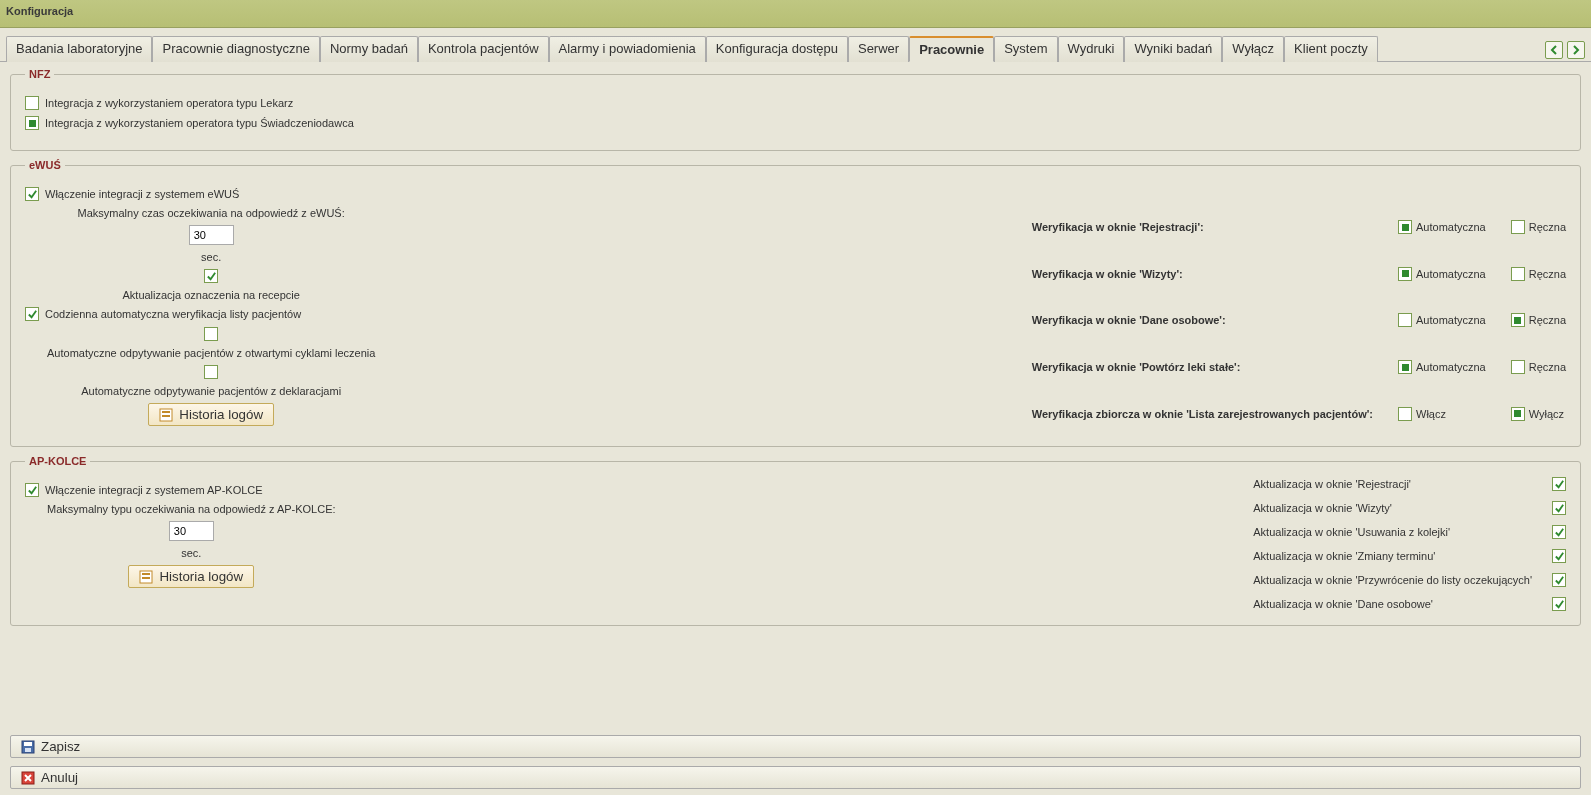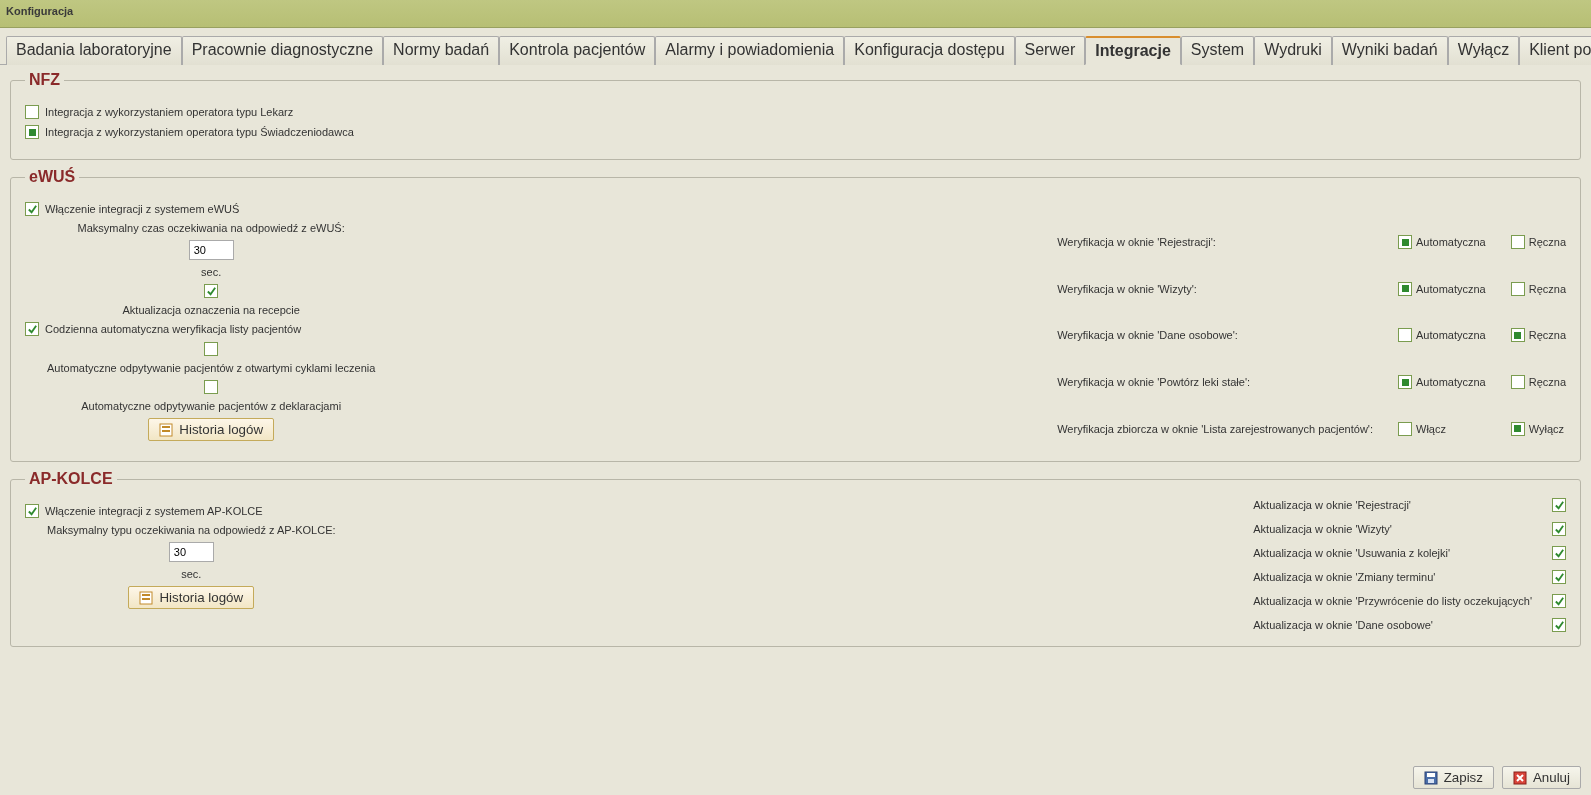--- a/index.html
+++ b/index.html
@@ -32,21 +32,21 @@
   .tabrow .tabs {
     display: flex;
     flex: 1;
     gap: 0;
   }
   .tab {
     border: 1px solid #aaa;
     border-bottom: none;
     background: linear-gradient(#f0efe4, #e2e0d2);
     padding: 4px 9px;
-    font-size: 16px;
+    font-size: 13px;
     color: #333;
     cursor: pointer;
     border-top-left-radius: 2px;
     border-top-right-radius: 2px;
     margin-bottom: -1px;
     white-space: nowrap;
   }
   .tab.active {
     background: #e8e6d9;
     font-weight: bold;
@@ -70,21 +70,21 @@
     border: 1px solid #b8b6a8;
     border-radius: 3px;
     padding: 10px 14px 14px 14px;
     margin-bottom: 8px;
     position: relative;
   }
   fieldset.group > legend {
     color: #8a2a2a;
     font-weight: bold;
     padding: 0 4px;
-    font-size: 16px;
+    font-size: 11px;
   }
   .row { display:flex; align-items:center; gap:6px; margin: 6px 0; }
   .indent { margin-left: 22px; flex-direction: column; }
   .chk {
     width: 14px; height:14px;
     border: 1px solid #7a9c4f;
     background:#fff;
     display:inline-flex;align-items:center;justify-content:center;
     cursor:pointer;
     flex-shrink:0;
@@ -115,35 +115,36 @@
     cursor:pointer;
     border-radius:2px;
     color:#333;
   }
   .btn-h .iconbox{ width:14px;height:14px;display:inline-block;}
   .two-col {
     display:flex;
     justify-content:space-between;
   }
   .right-table { display:grid; grid-template-columns: auto auto auto; gap: 10px 16px; align-items:center; }
-  .right-table .lab { text-align:left; white-space:nowrap; }
+  .right-table .lab { text-align:left; white-space:nowrap;font-weight:bold; }
   .pair { display:flex; align-items:center; gap:4px; white-space:nowrap;padding-left:9px;}
   .ap-right {
     display:grid;
     grid-template-columns: auto auto;
     gap: 10px 20px;
     align-items:center;
   }
   .footer {
     position:absolute;
     bottom:6px; left:0; right:0;
     display:flex;
     justify-content:flex-end;
     gap:8px;
     padding: 0 10px;
+    flex-direction: column;
   }
   .footer .fbtn {
     display:inline-flex;align-items:center;gap:6px;
     border:1px solid #aaa;
     background: linear-gradient(#f6f5ec,#e6e4d5);
     padding:3px 10px;
     cursor:pointer;
     border-radius:2px;
     color:#333;
   }
@@ -156,21 +157,21 @@
 
 <div class="tabrow">
   <div class="tabs">
     <div class="tab">Badania laboratoryjne</div>
     <div class="tab">Pracownie diagnostyczne</div>
     <div class="tab">Normy badań</div>
     <div class="tab">Kontrola pacjentów</div>
     <div class="tab">Alarmy i powiadomienia</div>
     <div class="tab">Konfiguracja dostępu</div>
     <div class="tab">Serwer</div>
-    <div class="tab active">Integracje</div>
+    <div class="tab active">Pracownie</div>
     <div class="tab">System</div>
     <div class="tab">Wydruki</div>
     <div class="tab">Wyniki badań</div>
     <div class="tab">Wyłącz</div>
     <div class="tab">Klient poczty</div>
   </div>
   <div class="nav-arrows">
     <div class="arrow-btn">
       <svg viewBox="0 0 10 10">
           <path d="M7 1 L3 5 L7 9" fill="none" stroke="#2f8a2f" stroke-width="2"></path>

